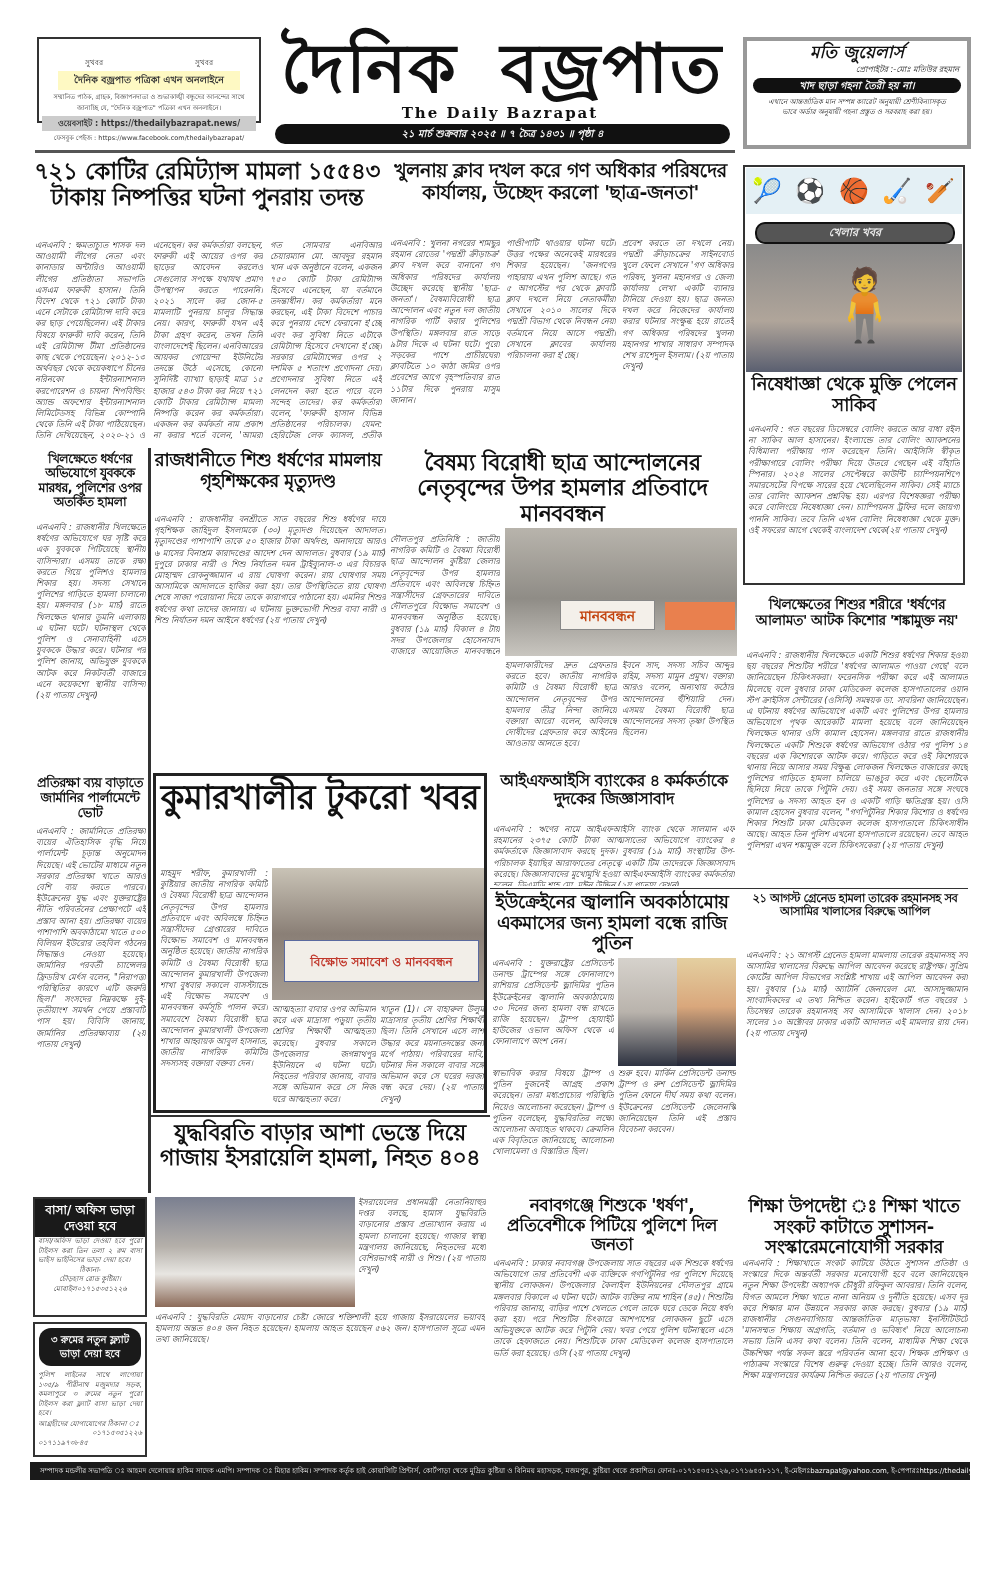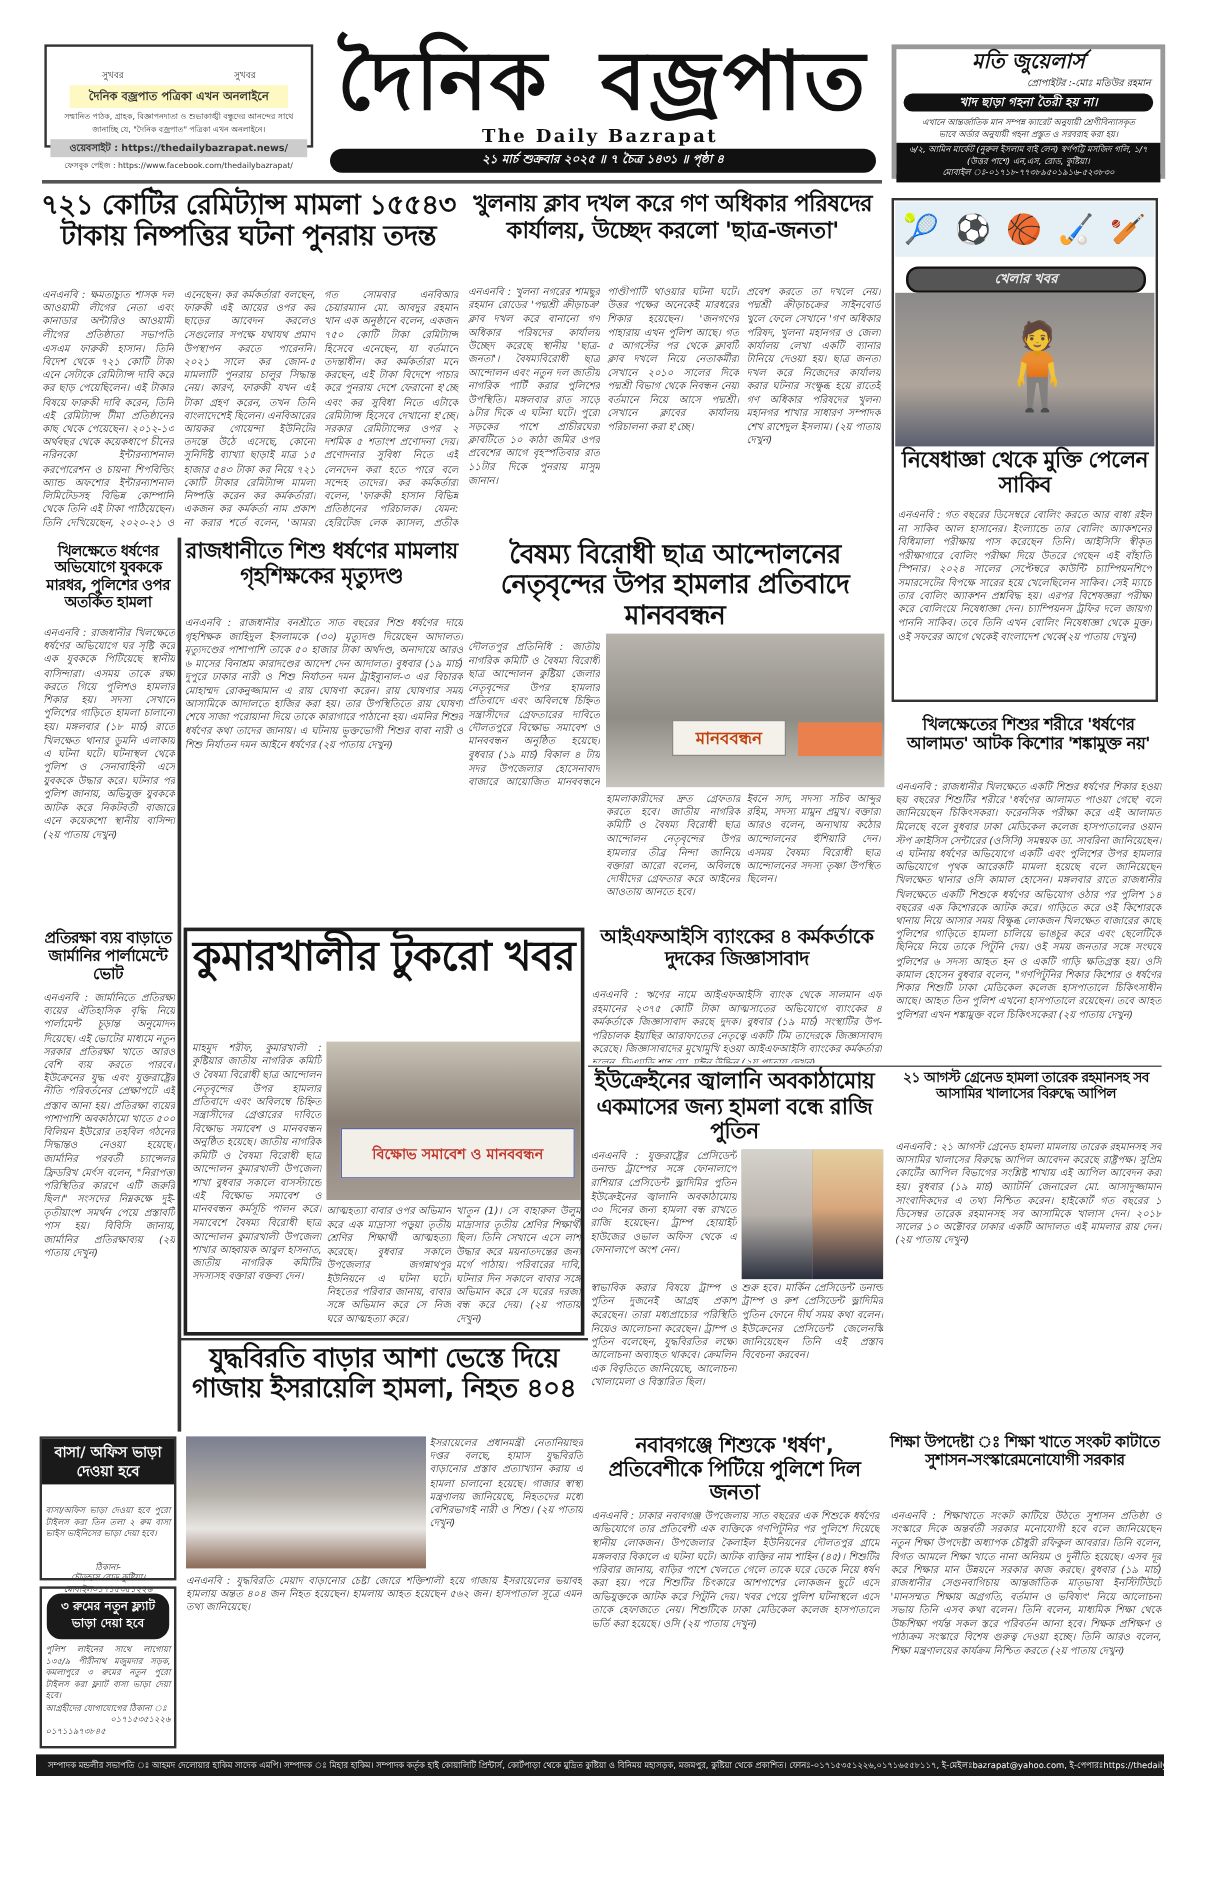--- a/index.html
+++ b/index.html
@@ -57,24 +57,20 @@
 
 <div id="logo" class="abs">দৈনিক বজ্রপাত</div>
 <div id="logo-en" class="abs">The Daily Bazrapat</div>
 <div id="dateline" class="abs">২১ মার্চ শুক্রবার ২০২৫ ॥ ৭ চৈত্র ১৪৩১ ॥ পৃষ্ঠা ৪</div>
 
 <div id="ad-jewel" class="abs">
   <div class="name">মতি জুয়েলার্স</div>
   <div class="owner">প্রোপাইটর :-মোঃ মতিউর রহমান</div>
   <div class="slogan">খাদ ছাড়া গহনা তৈরী হয় না।</div>
   <div class="desc">এখানে আন্তর্জাতিক মান সম্পন্ন ক্যারেট অনুযায়ী শ্রেণীবিন্যাসকৃত ভাবে অর্ডার অনুযায়ী গহনা প্রস্তুত ও সরবরাহ করা হয়।</div>
-  <div class="addr">
-      <div>৬/২, আমিন মার্কেট (নুরুল ইসলাম বাই লেন) স্বর্ণপট্টি মসজিদ গলি, ১/৭ (উত্তর পাশে) এন,এস, রোড, কুষ্টিয়া।</div>
-      <div>মোবাইল ঃ-০১৭১৮-৭৭৩৮৯৫০১৯১৬-৫২৩৮৩০</div>
-    </div>
 </div>
 <div id="masthead-rule" class="abs"></div>
 
 <div class="abs hl" style="left:33px;top:158px;width:348px;height:70px;font-size:23px">৭২১ কোটির রেমিট্যান্স মামলা ১৫৫৪৩ টাকায় নিষ্পত্তির ঘটনা পুনরায় তদন্ত</div>
 <div class="abs body-text" style="left:35px;top:240px;width:110px;height:200px">এনএনবি : ক্ষমতাচ্যুত শাসক দল আওয়ামী লীগের নেতা এবং কানাডার অন্টারিও আওয়ামী লীগের প্রতিষ্ঠাতা সভাপতি এসএম ফারুকী হাসান। তিনি বিদেশ থেকে ৭২১ কোটি টাকা এনে সেটাকে রেমিট্যান্স দাবি করে কর ছাড় পেয়েছিলেন। এই টাকার বিষয়ে ফারুকী দাবি করেন, তিনি এই রেমিট্যান্স টীমা প্রতিষ্ঠানের কাছ থেকে পেয়েছেন। ২০১২-১৩ অর্থবছর থেকে কয়েকধাপে চীনের নরিনকো ইন্টারন্যাশনাল করপোরেশন ও চায়না শিপবিল্ডিং অ্যান্ড অফশোর ইন্টারন্যাশনাল লিমিটেডসহ বিভিন্ন কোম্পানি থেকে তিনি এই টাকা পাঠিয়েছেন। তিনি দেখিয়েছেন, ২০২০-২১ ও ২০২১-২২ অর্থবছরে তিনি প্রায় ৫০০ কোটি টাকা বিদেশ থেকে</div>
 <div class="abs body-text" style="left:153px;top:240px;width:110px;height:200px">এনেছেন। কর কর্মকর্তারা বলছেন, ফারুকী এই আয়ের ওপর কর ছাড়ের আবেদন করলেও সেগুলোর সপক্ষে যথাযথ প্রমাণ উপস্থাপন করতে পারেননি। ২০২১ সালে কর জোন-৫ মামলাটি পুনরায় চালুর সিদ্ধান্ত নেয়। কারণ, ফারুকী যখন এই টাকা গ্রহণ করেন, তখন তিনি বাংলাদেশেই ছিলেন। এনবিআরের আয়কর গোয়েন্দা ইউনিটের তদন্তে উঠে এসেছে, কোনো সুনির্দিষ্ট ব্যাখ্যা ছাড়াই মাত্র ১৫ হাজার ৫৪৩ টাকা কর নিয়ে ৭২১ কোটি টাকার রেমিট্যান্স মামলা নিষ্পত্তি করেন কর কর্মকর্তারা। একজন কর কর্মকর্তা নাম প্রকাশ না করার শর্তে বলেন, 'আমরা বিষয়টি নিয়ে কাজ করছি।'</div>
 <div class="abs body-text" style="left:270px;top:240px;width:112px;height:200px">গত সোমবার এনবিআর চেয়ারম্যান মো. আবদুর রহমান খান এক অনুষ্ঠানে বলেন, একজন ৭৫০ কোটি টাকা রেমিট্যান্স হিসেবে এনেছেন, যা বর্তমানে তদন্তাধীন। কর কর্মকর্তারা মনে করছেন, এই টাকা বিদেশে পাচার করে পুনরায় দেশে ফেরানো হ'চ্ছে এবং কর সুবিধা নিতে এটাকে রেমিট্যান্স হিসেবে দেখানো হ'চ্ছে। সরকার রেমিট্যান্সের ওপর ২ দশমিক ৫ শতাংশ প্রণোদনা দেয়। প্রণোদনার সুবিধা নিতে এই লেনদেন করা হতে পারে বলে সন্দেহ তাদের। কর কর্মকর্তারা বলেন, 'ফারুকী হাসান বিভিন্ন প্রতিষ্ঠানের পরিচালক। যেমন: হেরিটেজ লেক ক্যাসল, প্রতীক ডেভেলপারস, প্রতীক (২য় পাতায় দেখুন)</div>
 
 <div class="abs hl" style="left:388px;top:160px;width:345px;height:70px;font-size:19px">খুলনায় ক্লাব দখল করে গণ অধিকার পরিষদের কার্যালয়, উচ্ছেদ করলো 'ছাত্র-জনতা'</div>
 <div class="abs body-text" style="left:390px;top:238px;width:110px;height:200px">এনএনবি : খুলনা নগরের শামছুর রহমান রোডের 'পদ্মশ্রী ক্রীড়াচক্র' ক্লাব দখল করে বানানো গণ অধিকার পরিষদের কার্যালয় উচ্ছেদ করেছে স্থানীয় 'ছাত্র-জনতা'। বৈষম্যবিরোধী ছাত্র আন্দোলন এবং নতুন দল জাতীয় নাগরিক পার্টি করার পুলিশের উপস্থিতি। মঙ্গলবার রাত সাড়ে ৯টার দিকে এ ঘটনা ঘটে। পুরো সড়কের পাশে প্রাচীরঘেরা ক্লাবটিতে ১০ কাঠা জমির ওপর প্রবেশের আগে বৃহস্পতিবার রাত ১১টার দিকে পুনরায় মাসুম জানান।</div>
@@ -145,26 +141,26 @@
 
 <div class="rule-h" style="left:150px;top:1115px;width:340px;height:2px"></div>
 <div class="abs hl" style="left:153px;top:1120px;width:334px;height:72px;font-size:22px">যুদ্ধবিরতি বাড়ার আশা ভেস্তে দিয়ে গাজায় ইসরায়েলি হামলা, নিহত ৪০৪</div>
 <div class="abs photo" style="left:155px;top:1197px;width:200px;height:110px;background:linear-gradient(180deg,#7a7f90 0%,#b5b0aa 45%,#e8e6e2 70%,#8b6a58 100%)"></div>
 <div class="abs body-text" style="left:358px;top:1197px;width:128px;height:115px">ইসরায়েলের প্রধানমন্ত্রী নেতানিয়াহুর দপ্তর বলছে, হামাস যুদ্ধবিরতি বাড়ানোর প্রস্তাব প্রত্যাখ্যান করায় এ হামলা চালানো হয়েছে। গাজার স্বাস্থ্য মন্ত্রণালয় জানিয়েছে, নিহতদের মধ্যে বেশিরভাগই নারী ও শিশু। (২য় পাতায় দেখুন)</div>
 <div class="abs body-text" style="left:155px;top:1312px;width:330px;height:145px">এনএনবি : যুদ্ধবিরতি মেয়াদ বাড়ানোর চেষ্টা জোরে শক্তিশালী হয়ে গাজায় ইসরায়েলের ভয়াবহ হামলায় অন্তত ৪০৪ জন নিহত হয়েছেন। হামলায় আহত হয়েছেন ৫৬২ জন। হাসপাতাল সূত্রে এমন তথ্য জানিয়েছে।</div>
 
 <div class="abs hl" style="left:492px;top:1196px;width:240px;height:58px;font-size:17px">নবাবগঞ্জে শিশুকে 'ধর্ষণ', প্রতিবেশীকে পিটিয়ে পুলিশে দিল জনতা</div>
 <div class="abs body-text" style="left:493px;top:1258px;width:240px;height:198px">এনএনবি : ঢাকার নবাবগঞ্জ উপজেলায় সাত বছরের এক শিশুকে ধর্ষণের অভিযোগে তার প্রতিবেশী এক ব্যক্তিকে গণপিটুনির পর পুলিশে দিয়েছে স্থানীয় লোকজন। উপজেলার কৈলাইল ইউনিয়নের দৌলতপুর গ্রামে মঙ্গলবার বিকালে এ ঘটনা ঘটে। আটক ব্যক্তির নাম শাহিন (৪৫)। শিশুটির পরিবার জানায়, বাড়ির পাশে খেলতে গেলে তাকে ঘরে ডেকে নিয়ে ধর্ষণ করা হয়। পরে শিশুটির চিৎকারে আশপাশের লোকজন ছুটে এসে অভিযুক্তকে আটক করে পিটুনি দেয়। খবর পেয়ে পুলিশ ঘটনাস্থলে এসে তাকে হেফাজতে নেয়। শিশুটিকে ঢাকা মেডিকেল কলেজ হাসপাতালে ভর্তি করা হয়েছে। ওসি (২য় পাতায় দেখুন)</div>
 
-<div class="abs hl" style="left:740px;top:1196px;width:228px;height:58px;font-size:13px">শিক্ষা উপদেষ্টা ঃ শিক্ষা খাতে সংকট কাটাতে সুশাসন-সংস্কারেমনোযোগী সরকার</div>
+<div class="abs hl" style="left:740px;top:1196px;width:228px;height:58px;font-size:18px">শিক্ষা উপদেষ্টা ঃ শিক্ষা খাতে সংকট কাটাতে সুশাসন-সংস্কারেমনোযোগী সরকার</div>
 <div class="abs body-text" style="left:742px;top:1258px;width:226px;height:198px">এনএনবি : শিক্ষাখাতে সংকট কাটিয়ে উঠতে সুশাসন প্রতিষ্ঠা ও সংস্কারে দিকে অন্তর্বর্তী সরকার মনোযোগী হবে বলে জানিয়েছেন নতুন শিক্ষা উপদেষ্টা অধ্যাপক চৌধুরী রফিকুল আবরার। তিনি বলেন, বিগত আমলে শিক্ষা খাতে নানা অনিয়ম ও দুর্নীতি হয়েছে। এসব দূর করে শিক্ষার মান উন্নয়নে সরকার কাজ করছে। বুধবার (১৯ মার্চ) রাজধানীর সেগুনবাগিচায় আন্তর্জাতিক মাতৃভাষা ইনস্টিটিউটে 'মানসম্মত শিক্ষায় অগ্রগতি, বর্তমান ও ভবিষ্যৎ' নিয়ে আলোচনা সভায় তিনি এসব কথা বলেন। তিনি বলেন, মাধ্যমিক শিক্ষা থেকে উচ্চশিক্ষা পর্যন্ত সকল স্তরে পরিবর্তন আনা হবে। শিক্ষক প্রশিক্ষণ ও পাঠ্যক্রম সংস্কারে বিশেষ গুরুত্ব দেওয়া হচ্ছে। তিনি আরও বলেন, শিক্ষা মন্ত্রণালয়ের কার্যক্রম নিশ্চিত করতে (২য় পাতায় দেখুন)</div>
 
 <div class="abs" style="left:33px;top:1197px;width:114px;height:120px;border:2px solid #333">
   <div class="ad-dark" style="font-size:12px;line-height:16px;padding:3px 2px">বাসা/ অফিস ভাড়া দেওয়া হবে</div>
-  <div class="body-text" style="font-size:7px;line-height:9.5px;padding:18px 3px;height:auto">বাসা/অফিস ভাড়া দেওয়া হবে পুরো টাইলস করা তিন তলা ২ রুম বাসা ভাইস ভাইনিসের ভাড়া দেয়া হবে।</div>
+  <div class="body-text" style="font-size:7px;line-height:9.5px;padding:0 3px;height:auto">বাসা/অফিস ভাড়া দেওয়া হবে পুরো টাইলস করা তিন তলা ২ রুম বাসা ভাইস ভাইনিসের ভাড়া দেয়া হবে।</div>
   <div style="font-size:7px;text-align:center;font-style:italic;line-height:9.5px;color:#333">
     <div>ঠিকানা-</div>
     <div>চৌড়হাস রোড কুষ্টিয়া।</div>
     <div>মোবাইল০১৭১৫৩৫১২২৬</div>
   </div>
 </div>
 <div class="abs" style="left:33px;top:1322px;width:114px;height:135px;border:2px solid #333">
   <div class="ad-dark" style="font-size:10px;line-height:14px;padding:5px 2px;margin:4px;border-radius:12px">৩ রুমের নতুন ফ্ল্যাট ভাড়া দেয়া হবে</div>
   <div class="body-text" style="font-size:7px;line-height:9.5px;padding:1px 3px;height:auto">পুলিশ লাইনের সাথে লাগোয়া ১৩৫/৯ পীরীনাথ মজুমদার সড়ক, কমলাপুরে ৩ রুমের নতুন পুরো টাইলস করা ফ্ল্যাট বাসা ভাড়া দেয়া হবে।</div>
   <div style="font-size:7px;font-style:italic;line-height:9.5px;color:#333;padding:0 3px">

